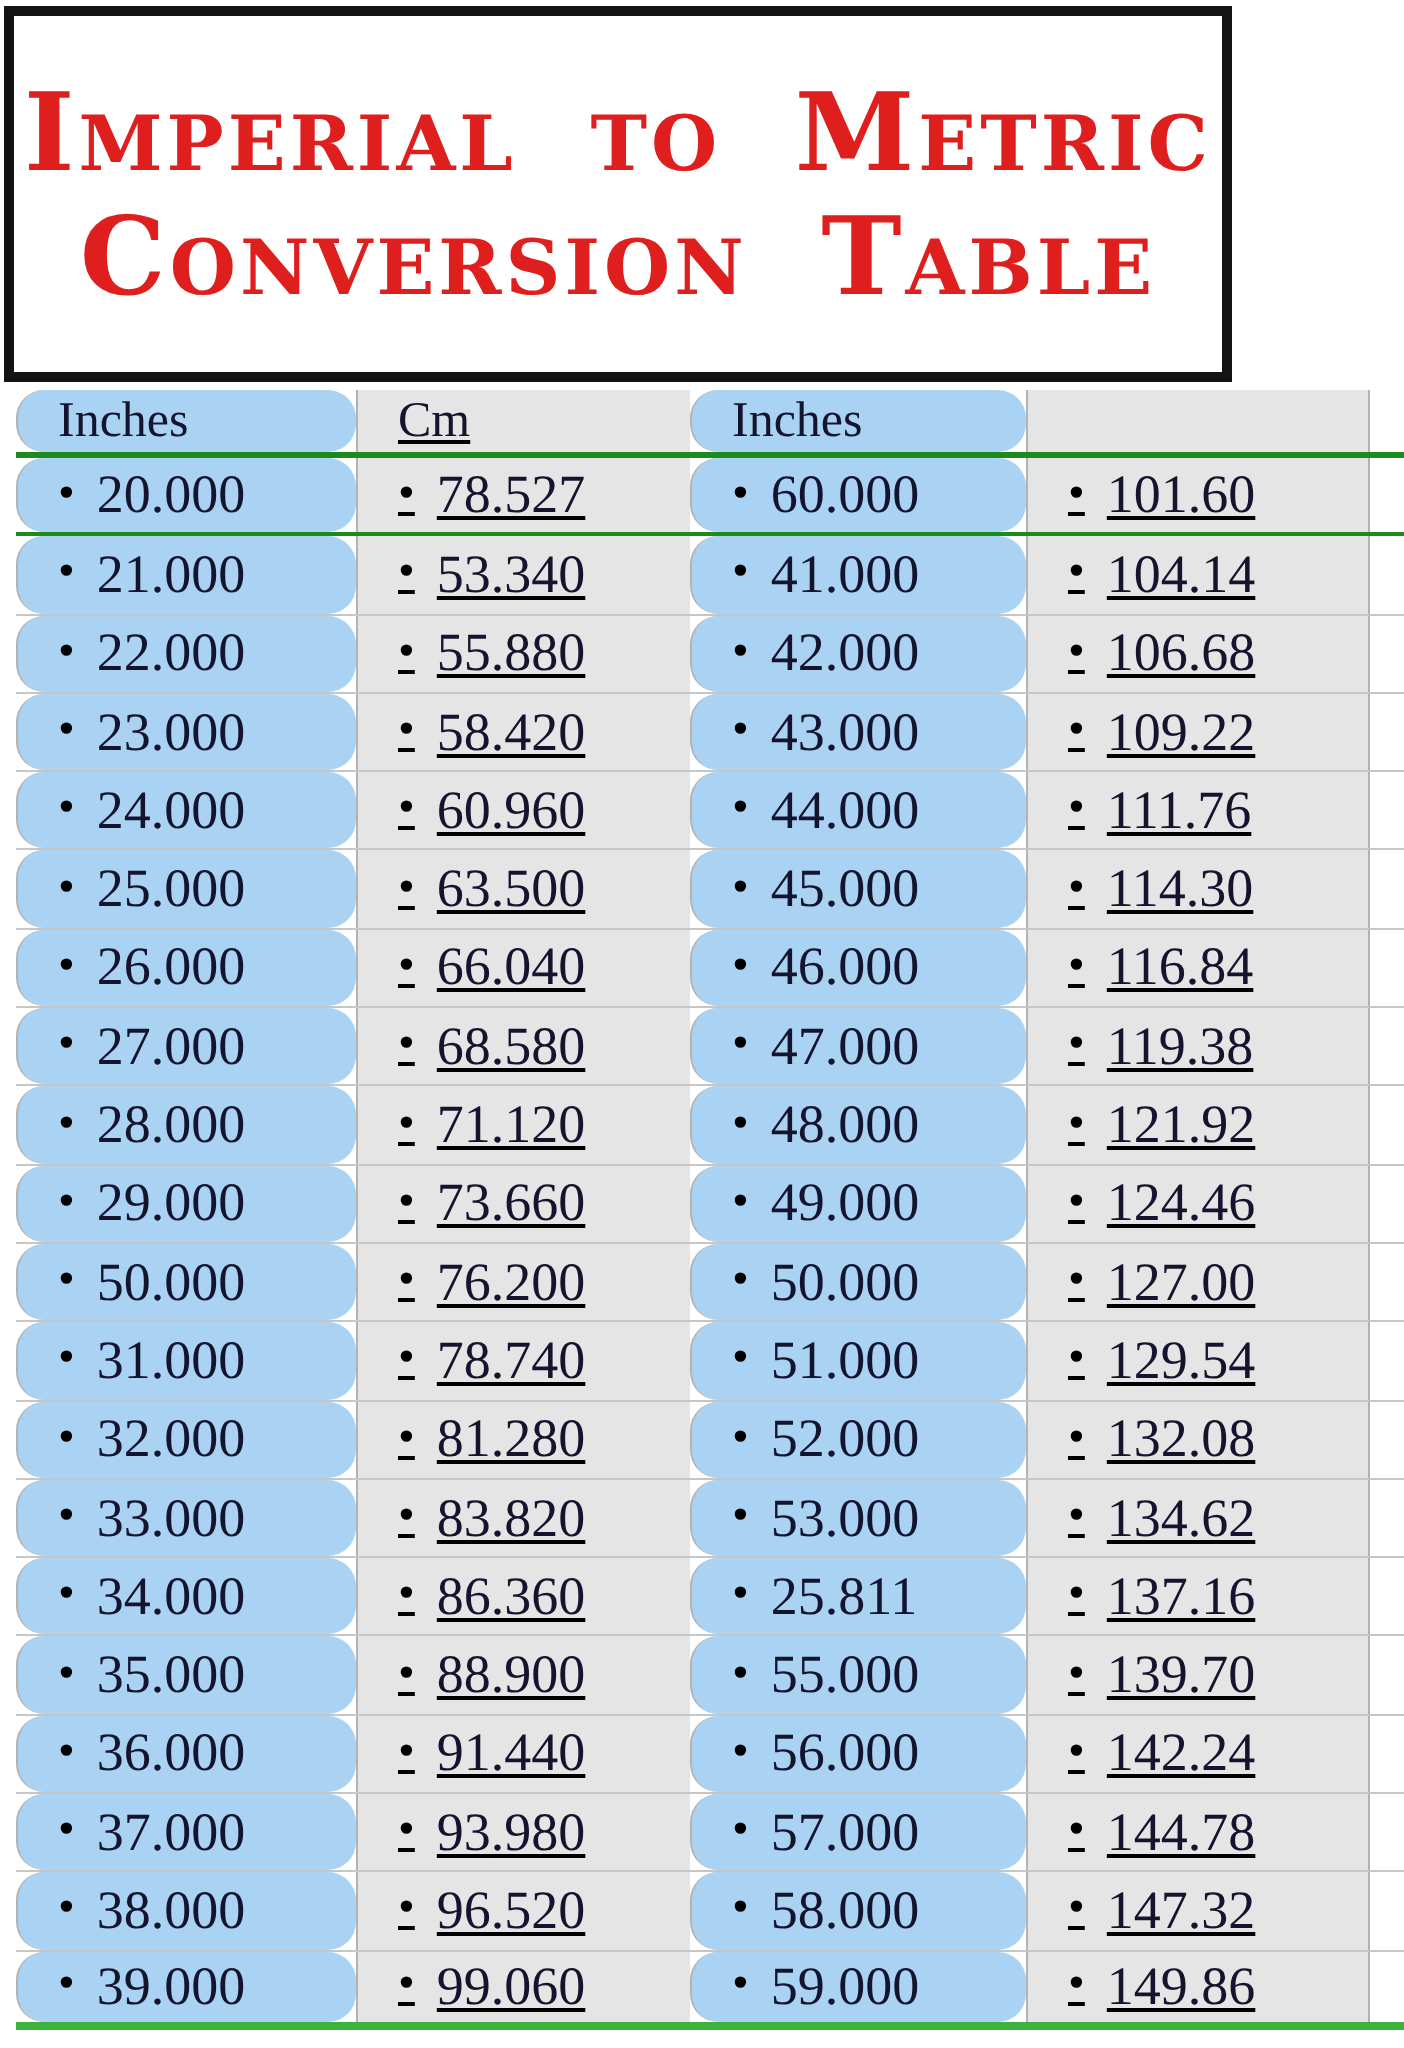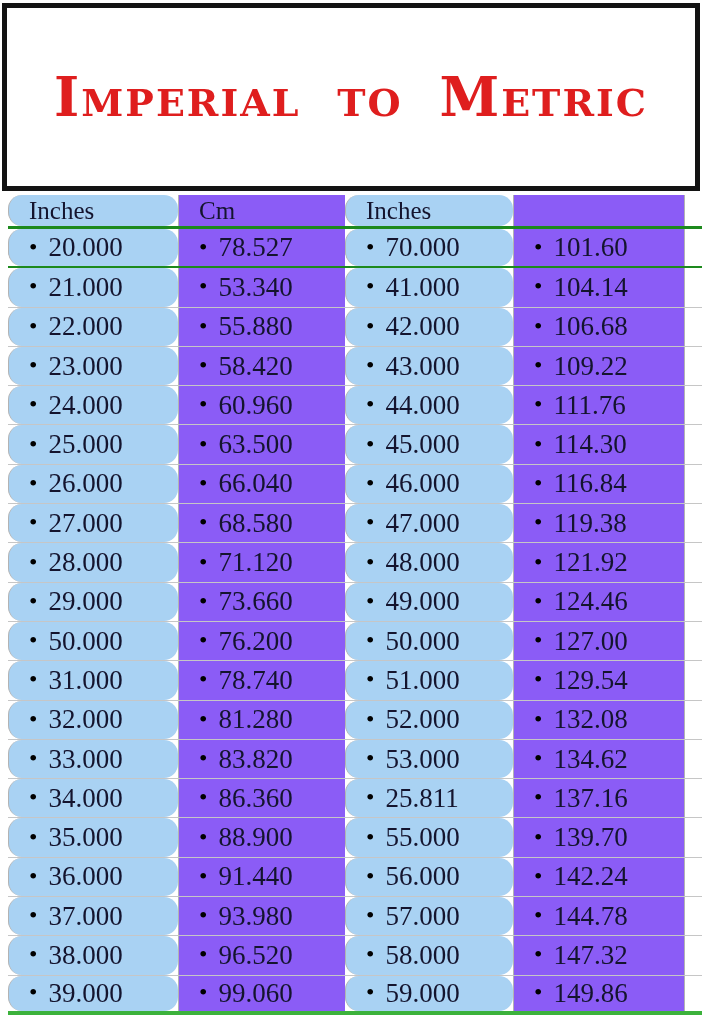--- a/index.html
+++ b/index.html
@@ -18,21 +18,21 @@
     background: #ffffff;
     overflow: hidden;
     font-family: "Liberation Serif", serif;
   }
   .page { width: 702px; height: 1024px; position: relative; }
 
   
   .header-box {
     box-sizing: border-box;
     margin: 3px 2px 0 2px;
-    width: 698px; height: 188px;
+    width: 614px; height: 188px;
     border: 5px solid #131313;
     background: #ffffff;
     display: flex; flex-direction: column;
     justify-content: center; align-items: center;
     text-align: center;
   }
   .title-line {
     font-family: "DejaVu Serif", serif;
     font-variant: small-caps;
     font-weight: bold;
@@ -71,21 +71,21 @@
 
   .cell {
     box-sizing: border-box;
     display: flex; align-items: center;
     padding-left: 20px;
     border-left: 1px solid var(--grid-gray);
     overflow: hidden; white-space: nowrap;
   }
   .cell.last { border-right: 1px solid var(--grid-gray); }
   .cell.blue { background: var(--cell-blue); border-radius: 14px; }
-  .cell.white { background: #8b5cf6; }
+  .cell.white { background: #e5e5e5; text-decoration: underline; }
   .filler { background: transparent; }
 
   .hlabel {
     font-size: 25px;
     color: var(--text-dark);
   }
   .bullet {
     font-size: 24px;
     color: #000000;
     margin-right: 11px;
@@ -97,20 +97,21 @@
     color: var(--text-dark);
   }
 </style>
 </head>
 <body>
 
 <div class="page">
 
   <div class="header-box">
     <div class="title-line">Imperial to Metric</div>
+    <div class="title-line">Conversion Table</div>
   </div>
 
   <div class="conv-table">
     <div class="grid-row hrow">
       <div class="cell blue">
         <span class="hlabel">Inches</span>
       </div>
       <div class="cell white">
         <span class="hlabel">Cm</span>
       </div>
@@ -127,21 +128,21 @@
     <div class="cell blue">
       <span class="bullet">•</span>
             <span class="val">20.000</span>
     </div>
     <div class="cell white">
       <span class="bullet">•</span>
             <span class="val">78.527</span>
     </div>
     <div class="cell blue">
       <span class="bullet">•</span>
-            <span class="val">70.000</span>
+            <span class="val">60.000</span>
     </div>
     <div class="cell white last">
       <span class="bullet">•</span>
             <span class="val">101.60</span>
     </div>
     <div class="filler"></div>
   </div>
 
   <div class="grid-row row">
     <div class="cell blue">

